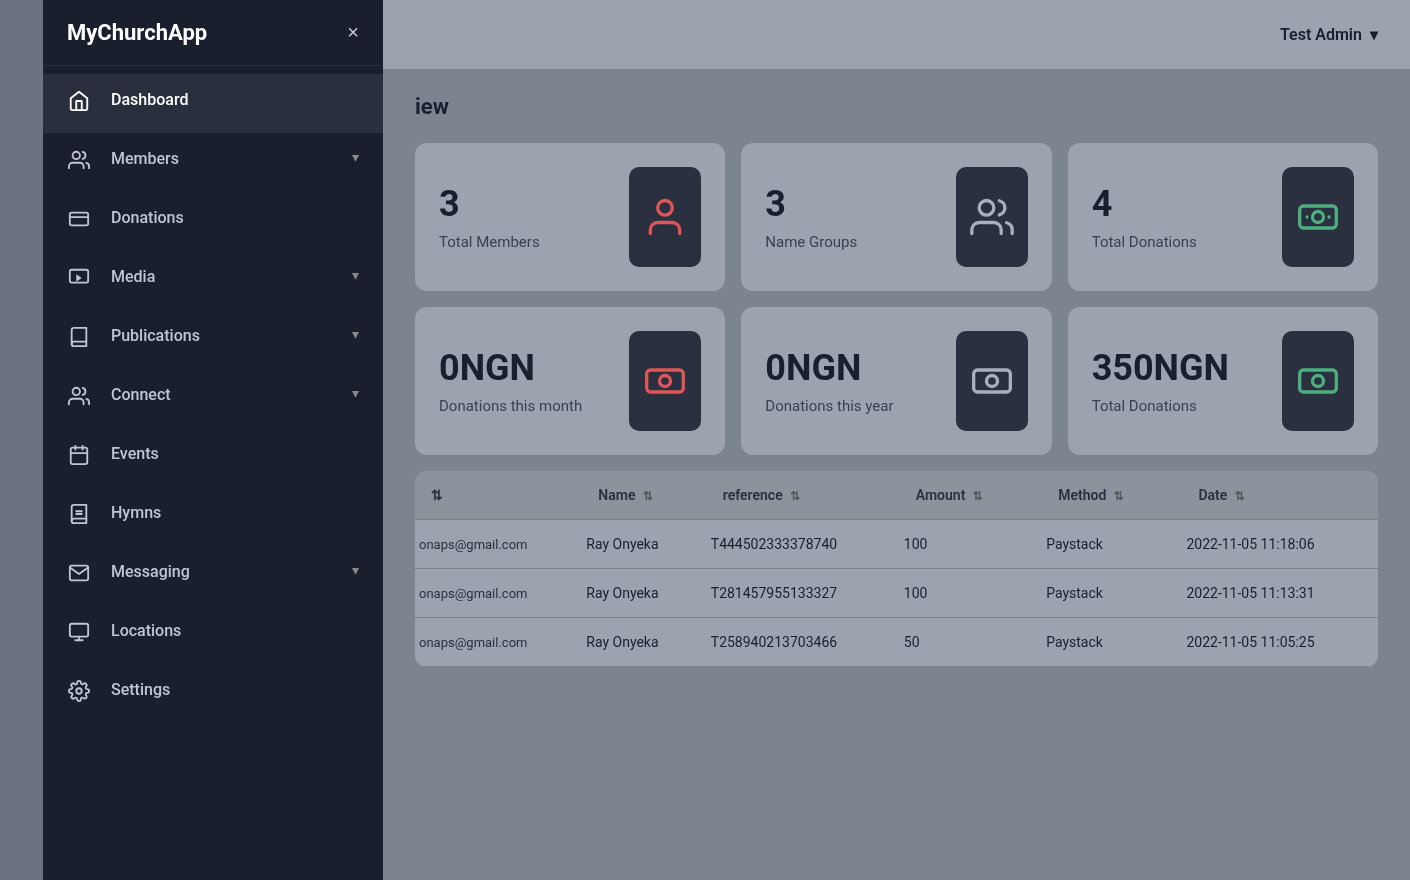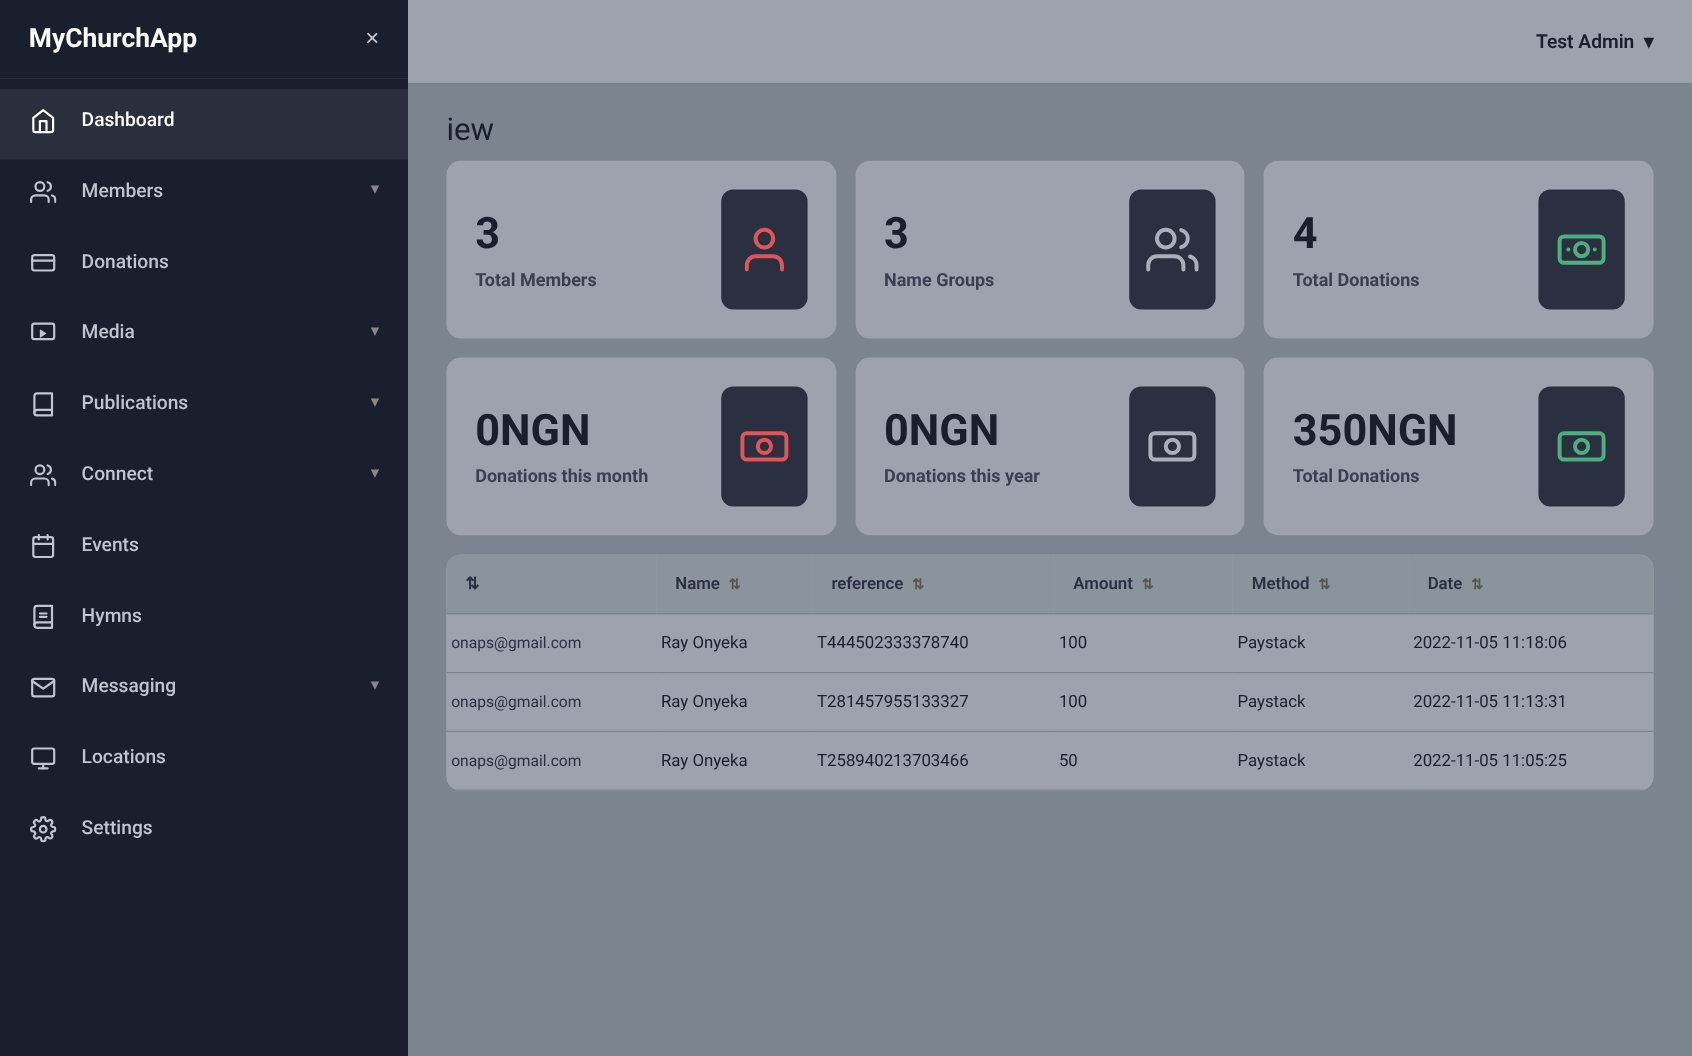--- a/index.html
+++ b/index.html
@@ -15,20 +15,21 @@
     
     .sidebar {
       width: 340px;
       min-width: 340px;
       background: #1a1f2e;
       height: 880px;
       display: flex;
       flex-direction: column;
       overflow: hidden;
       z-index: 10;
+      margin-left: 43px;
     }
 
     .sidebar-header {
       display: flex;
       align-items: center;
       justify-content: space-between;
       padding: 20px 24px;
       border-bottom: 1px solid #2a2f3e;
     }
 
@@ -119,24 +120,24 @@
 
     
     .dashboard-area {
       flex: 1;
       overflow-y: auto;
       padding: 24px 32px;
       background: #7c848f;
     }
 
     .page-heading {
-      font-size: 26px;
-      font-weight: 400;
+      font-size: 22px;
+      font-weight: 700;
       color: #1a1f2e;
-      margin-bottom: 10px;
+      margin-bottom: 24px;
     }
 
     
     .stats-row {
       display: flex;
       gap: 16px;
       margin-bottom: 16px;
     }
 
     .stat-card {
@@ -158,21 +159,21 @@
 
     .stat-number {
       font-size: 36px;
       font-weight: 700;
       color: #1a1f2e;
     }
 
     .stat-label {
       font-size: 15px;
       color: #3a4050;
-      font-weight: 700;
+      font-weight: 400;
     }
 
     .stat-icon-box {
       width: 72px;
       height: 100px;
       background: #2a3040;
       border-radius: 10px;
       display: flex;
       align-items: center;
       justify-content: center;

